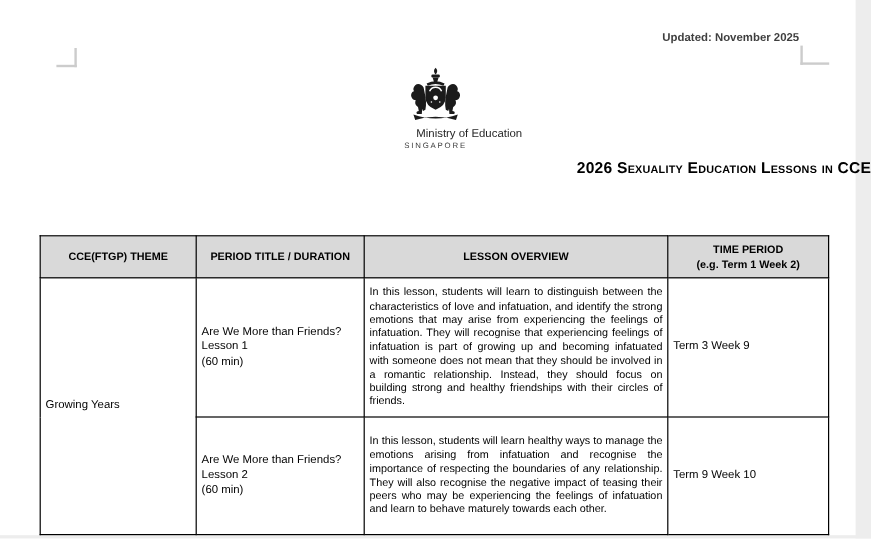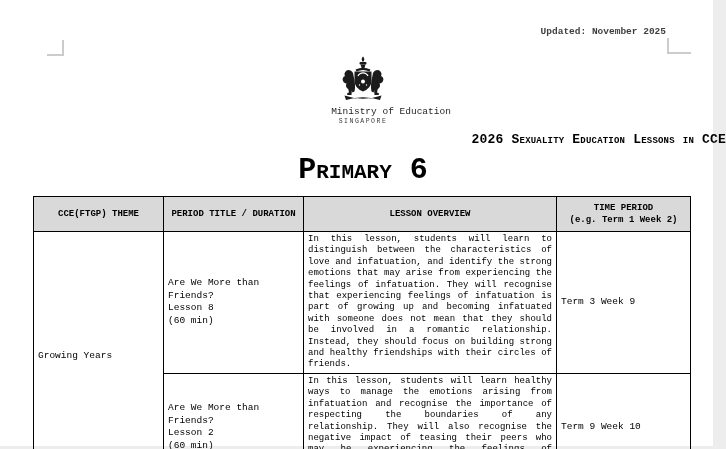--- a/index.html
+++ b/index.html
@@ -1,20 +1,20 @@
 <!DOCTYPE html>
 <html><head>
 <meta charset="utf-8">
 <style>
   html, body { margin: 0; padding: 0; background: #ffffff; }
   .page {
     position: relative;
     width: 726px; height: 449px;
     background: #ffffff;
-    font-family: Liberation Mono, monospace;
+    font-family: Liberation Sans, sans-serif;
     color: #000;
     overflow: hidden;
   }
   
   .edge-right {
     position: absolute; right: 0; top: 0; width: 13px; height: 100%;
     background: #ededed;
   }
   .edge-bottom {
     position: absolute; left: 0; bottom: 0; width: 100%; height: 3px;
@@ -114,21 +114,20 @@
     <path d="M40 40 a11 11 0 0 1 20 0" fill="none" stroke="#ffffff" stroke-width="2.5"></path>
     <circle cx="50" cy="51" r="4" fill="#ffffff"></circle>
     <circle cx="43" cy="58" r="1.3" fill="#ffffff"></circle>
     <circle cx="57" cy="58" r="1.3" fill="#ffffff"></circle>
   </svg>
 
   <div class="ministry-name">Ministry of Education</div>
   <div class="ministry-country">SINGAPORE</div>
 
   <div class="doc-title">2026 Sexuality Education Lessons in CCE</div>
-  <div class="doc-subtitle">Primary 6</div>
 
   <table class="lessons">
     <colgroup>
       <col style="width:130px">
         <col style="width:140px">
         <col style="width:253px">
         <col style="width:134px">
     </colgroup>
     <thead>
       <tr>
@@ -139,21 +138,21 @@
           <div>TIME PERIOD</div>
           <div>(e.g. Term 1 Week 2)</div>
         </th>
       </tr>
     </thead>
     <tbody>
       <tr class="row-1">
         <td class="cell-center" rowspan="2">Growing Years</td>
         <td class="cell-center">
           <div>Are We More than Friends?</div>
-          <div>Lesson 8</div>
+          <div>Lesson 1</div>
           <div>(60 min)</div>
         </td>
         <td class="cell-overview">In this lesson, students will learn to distinguish between the characteristics of love and infatuation, and identify the strong emotions that may arise from experiencing the feelings of infatuation. They will recognise that experiencing feelings of infatuation is part of growing up and becoming infatuated with someone does not mean that they should be involved in a romantic relationship. Instead, they should focus on building strong and healthy friendships with their circles of friends.</td>
         <td class="cell-center">Term 3 Week 9</td>
       </tr>
       <tr class="row-2">
         <td class="cell-center">
           <div>Are We More than Friends?</div>
           <div>Lesson 2</div>
           <div>(60 min)</div>

